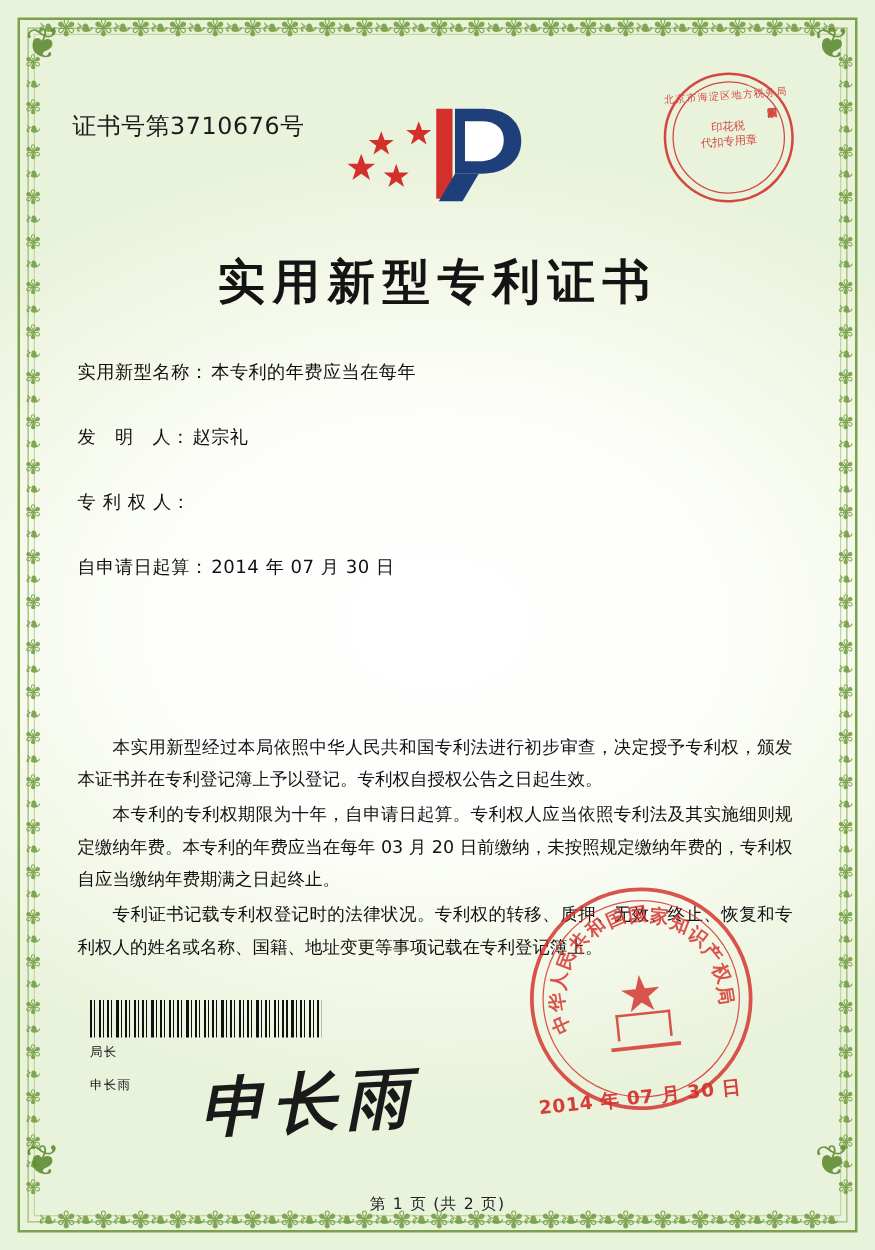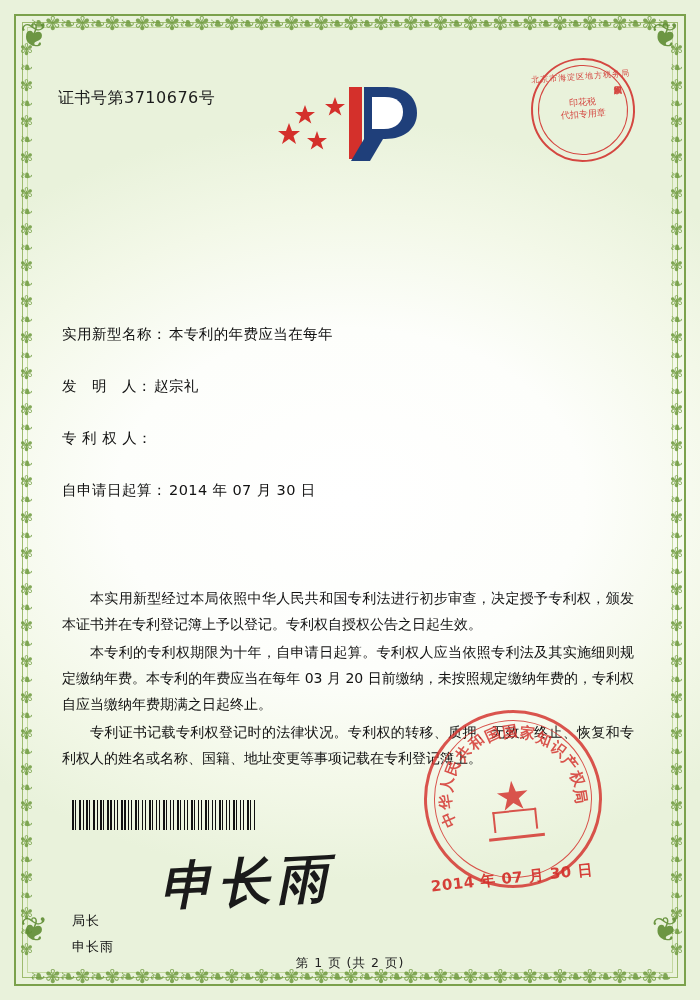--- a/index.html
+++ b/index.html
@@ -77,21 +77,21 @@
 
   .content {
     position: absolute;
     left: 40px; top: 40px; right: 40px; bottom: 40px;
   }
 
   .cert-no {
     position: absolute;
     left: 18px;
     top: 48px;
-    font-size: 16px;
+    font-size: 19px;
     color: #1b1b1b;
     letter-spacing: .5px;
   }
 
   
   .logo {
     position: absolute;
     left: 50%;
     transform: translateX(-50%);
     top: 35px;
@@ -156,21 +156,20 @@
     color: #141414;
   }
 
   .fields {
     position: absolute;
     left: 22px;
     right: 20px;
     top: 248px;
     font-size: 14.5px;
     color: #111;
-    margin-top: 37px;
   }
   .field {
     display: flex;
     align-items: baseline;
     margin-bottom: 33px;
   }
   .field .label {
     white-space: nowrap;
     letter-spacing: .5px;
   }
@@ -207,22 +206,22 @@
       #111 3px, #111 4px, transparent 4px, transparent 7px,
       #111 7px, #111 9px, transparent 9px, transparent 10.5px,
       #111 10.5px, #111 11.5px, transparent 11.5px, transparent 14px
     );
   }
 
   
   .sign-block {
     position: absolute;
     left: 32px;
-    top: 868px;
-    font-size: 13px;
+    top: 790px;
+    font-size: 10px;
     line-height: 26px;
     color: #111;
     letter-spacing: 1px;
   }
   .signature {
     position: absolute;
     left: 120px;
     top: 808px;
     font-family: "DejaVu Serif", "Liberation Serif", serif;
     font-size: 52px;
@@ -354,20 +353,21 @@
       </svg>
     </div>
 
     <div class="stamp-top">
       <div class="ring"></div>
       <div class="arc-top">北京市海淀区地方税务局</div>
       <div class="side-r">国家知识产权局</div>
       <div class="mid">印花税<br>代扣专用章</div>
     </div>
 
+    <div class="title">实用新型专利证书</div>
 
     <div class="fields">
       <div class="field">
         <span class="label">实用新型名称：</span>
         <span class="value">本专利的年费应当在每年</span>
       </div>
       <div class="field">
         <span class="label">发　明　人：</span>
         <span class="value">赵宗礼</span>
       </div>

